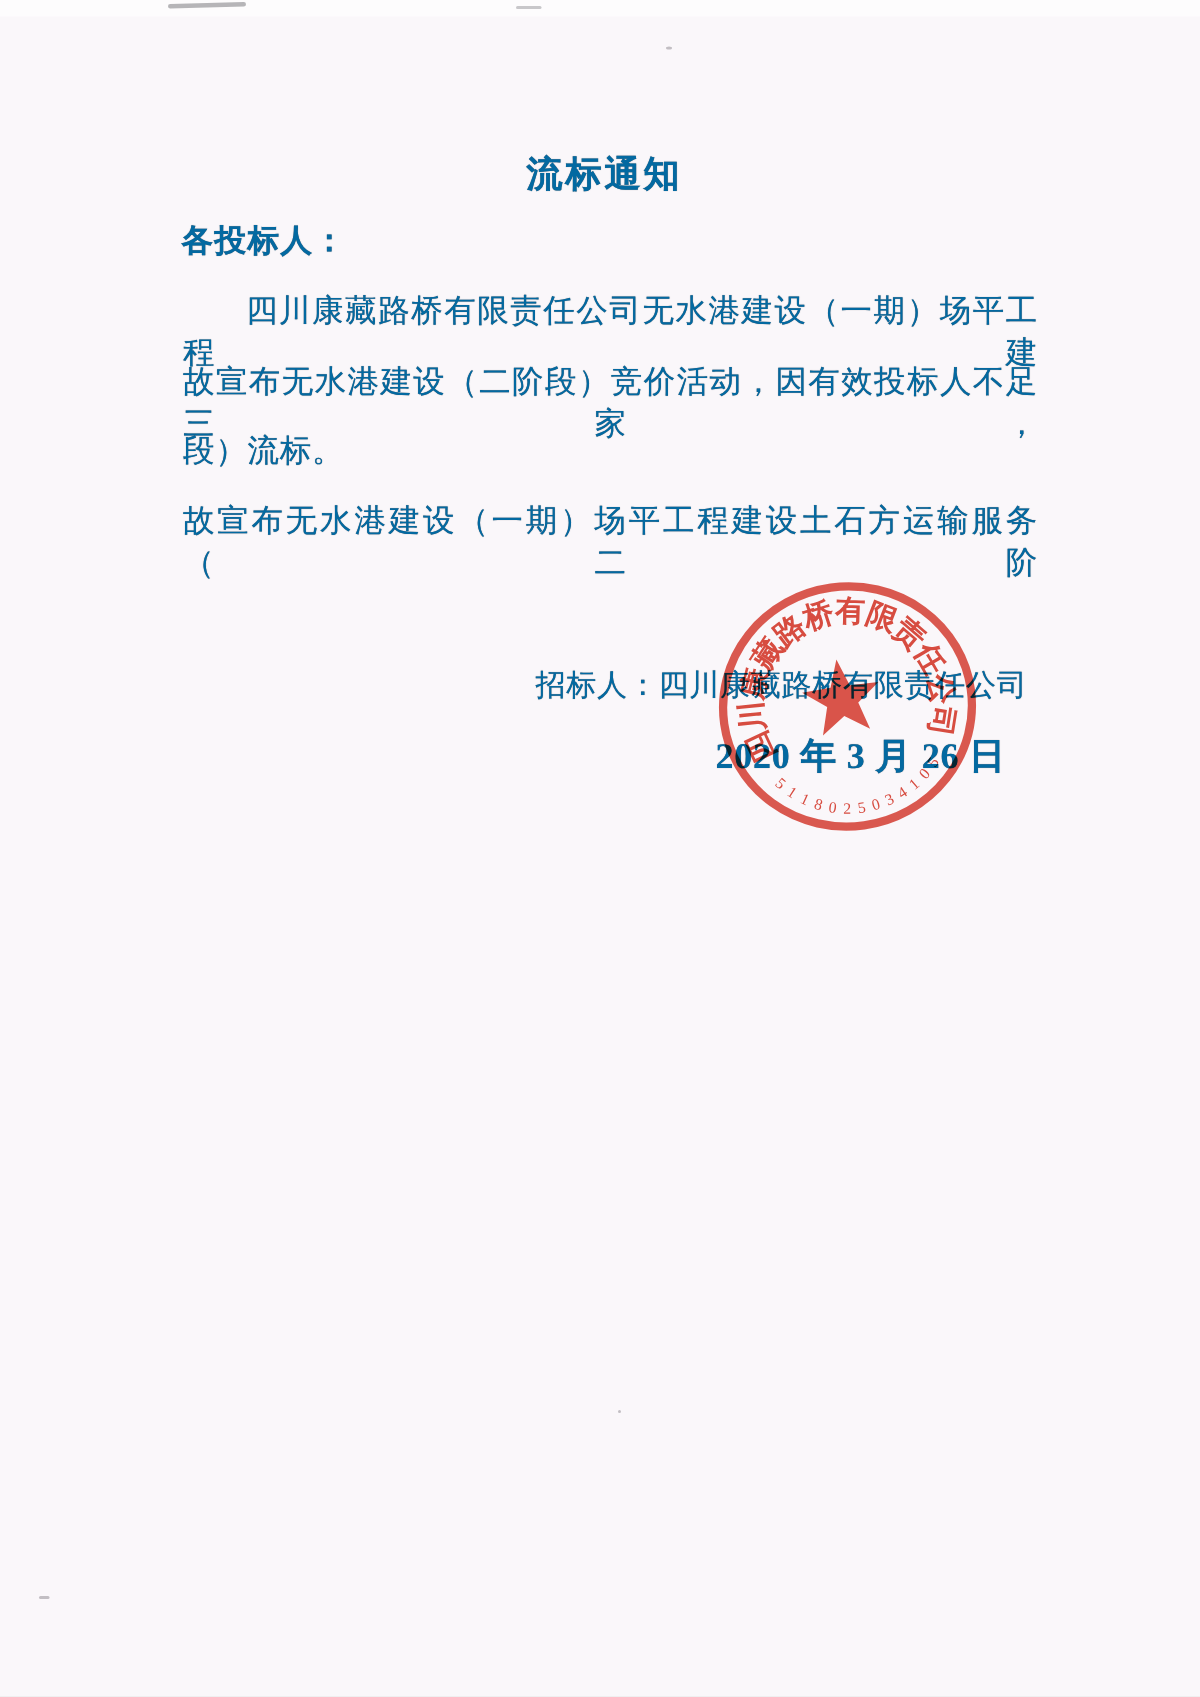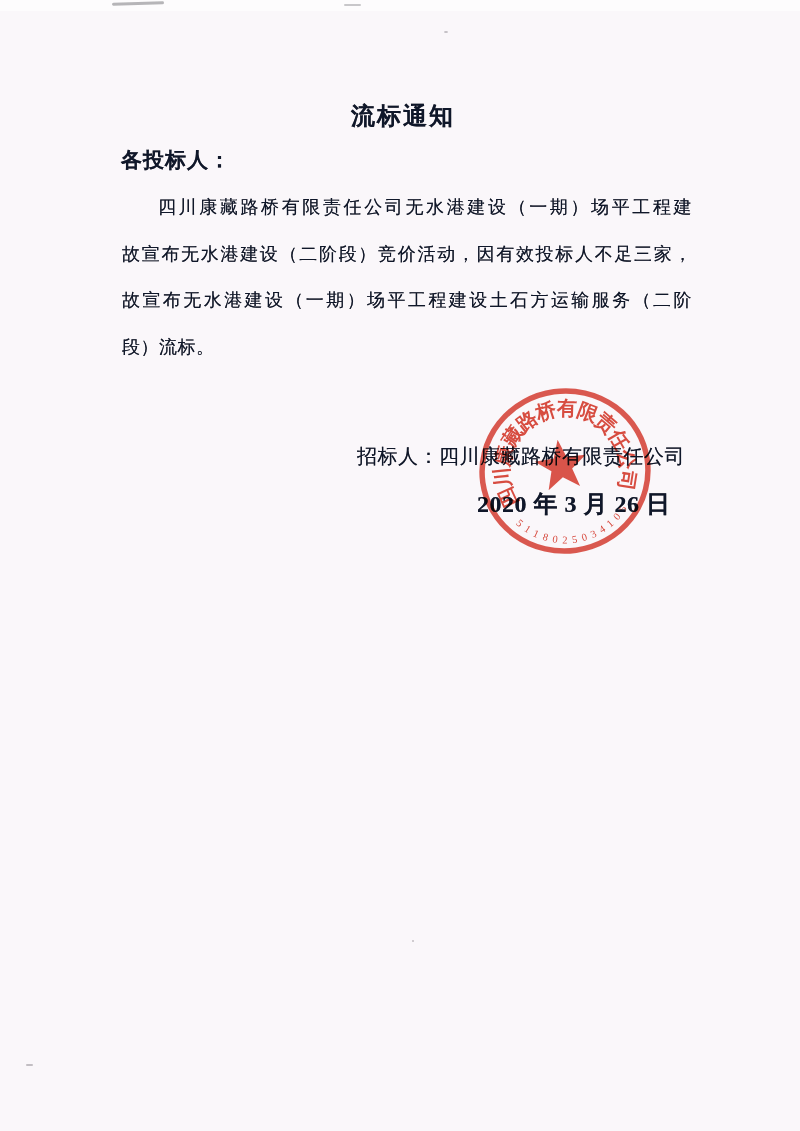--- a/index.html
+++ b/index.html
@@ -27,21 +27,21 @@
   .doc-text { text-shadow:0 0 .5px rgba(44,43,46,.75); }
 
   .title {
     position:absolute; left:122px; top:100px; width:562px;
     font-size:24px; font-weight:bold; letter-spacing:2px; text-align:center;
   }
   .salutation {
     position:absolute; left:121px; top:146px;
     font-size:21px; letter-spacing:1px;font-weight:bold;
   }
-  .body-block { position:absolute; left:122px; top:193px; width:570px; font-size:18px; letter-spacing:.5px; }
+  .body-block { position:absolute; left:122px; top:193px; width:570px; font-size:21px; letter-spacing:.5px; }
   .bline { height:46.5px; line-height:28px; text-align:justify; text-align-last:justify; }
   .bline.first { text-indent:2em; }
   .bline.last  { text-align-last:left; }
 
   .signature {
     position:absolute; left:357px; top:443px;
     font-size:20px; letter-spacing:.5px; white-space:nowrap;
   }
   .date-line {
     position:absolute; left:477px; top:488px;
@@ -50,38 +50,38 @@
 
   .seal {
     position:absolute; left:470px; top:378px; width:190px; height:186px;
     mix-blend-mode:multiply; opacity:.9; pointer-events:none;
   }
   .seal svg { width:100%; height:100%; display:block; }
 </style>
 </head>
 <body>
 
-<div class="page" style="background: rgb(250, 247, 250); color: #0f172a;">
+<div class="page" style="background: rgb(250, 247, 250); color: #0369a1;">
 
   <div class="top-band"></div>
   <div class="smudge smudge-a"></div>
   <div class="smudge smudge-b"></div>
   <div class="speck speck-a"></div>
   <div class="speck speck-b"></div>
   <div class="speck speck-c"></div>
 
   <div class="title doc-text">流标通知</div>
 
   <div class="salutation doc-text">各投标人：</div>
 
   <div class="body-block">
     <div class="bline first doc-text">四川康藏路桥有限责任公司无水港建设（一期）场平工程建</div>
     <div class="bline doc-text">故宣布无水港建设（二阶段）竞价活动，因有效投标人不足三家，</div>
+    <div class="bline last doc-text">段）流标。</div>
     <div class="bline doc-text">故宣布无水港建设（一期）场平工程建设土石方运输服务（二阶</div>
-    <div class="bline last doc-text">段）流标。</div>
   </div>
 
   <div class="signature doc-text">招标人：四川康藏路桥有限责任公司</div>
 
   <div class="date-line doc-text">2020 年 3 月 26 日</div>
 
   <div class="seal">
     <svg id="seal-svg" viewBox="0 0 190 186" xmlns="http://www.w3.org/2000/svg">
       <g id="seal-g" transform="rotate(-8 95 93)">
           <ellipse cx="95" cy="93" rx="83" ry="80" fill="none" stroke="#d83a2c" stroke-width="5.5" opacity="0.92"></ellipse>

